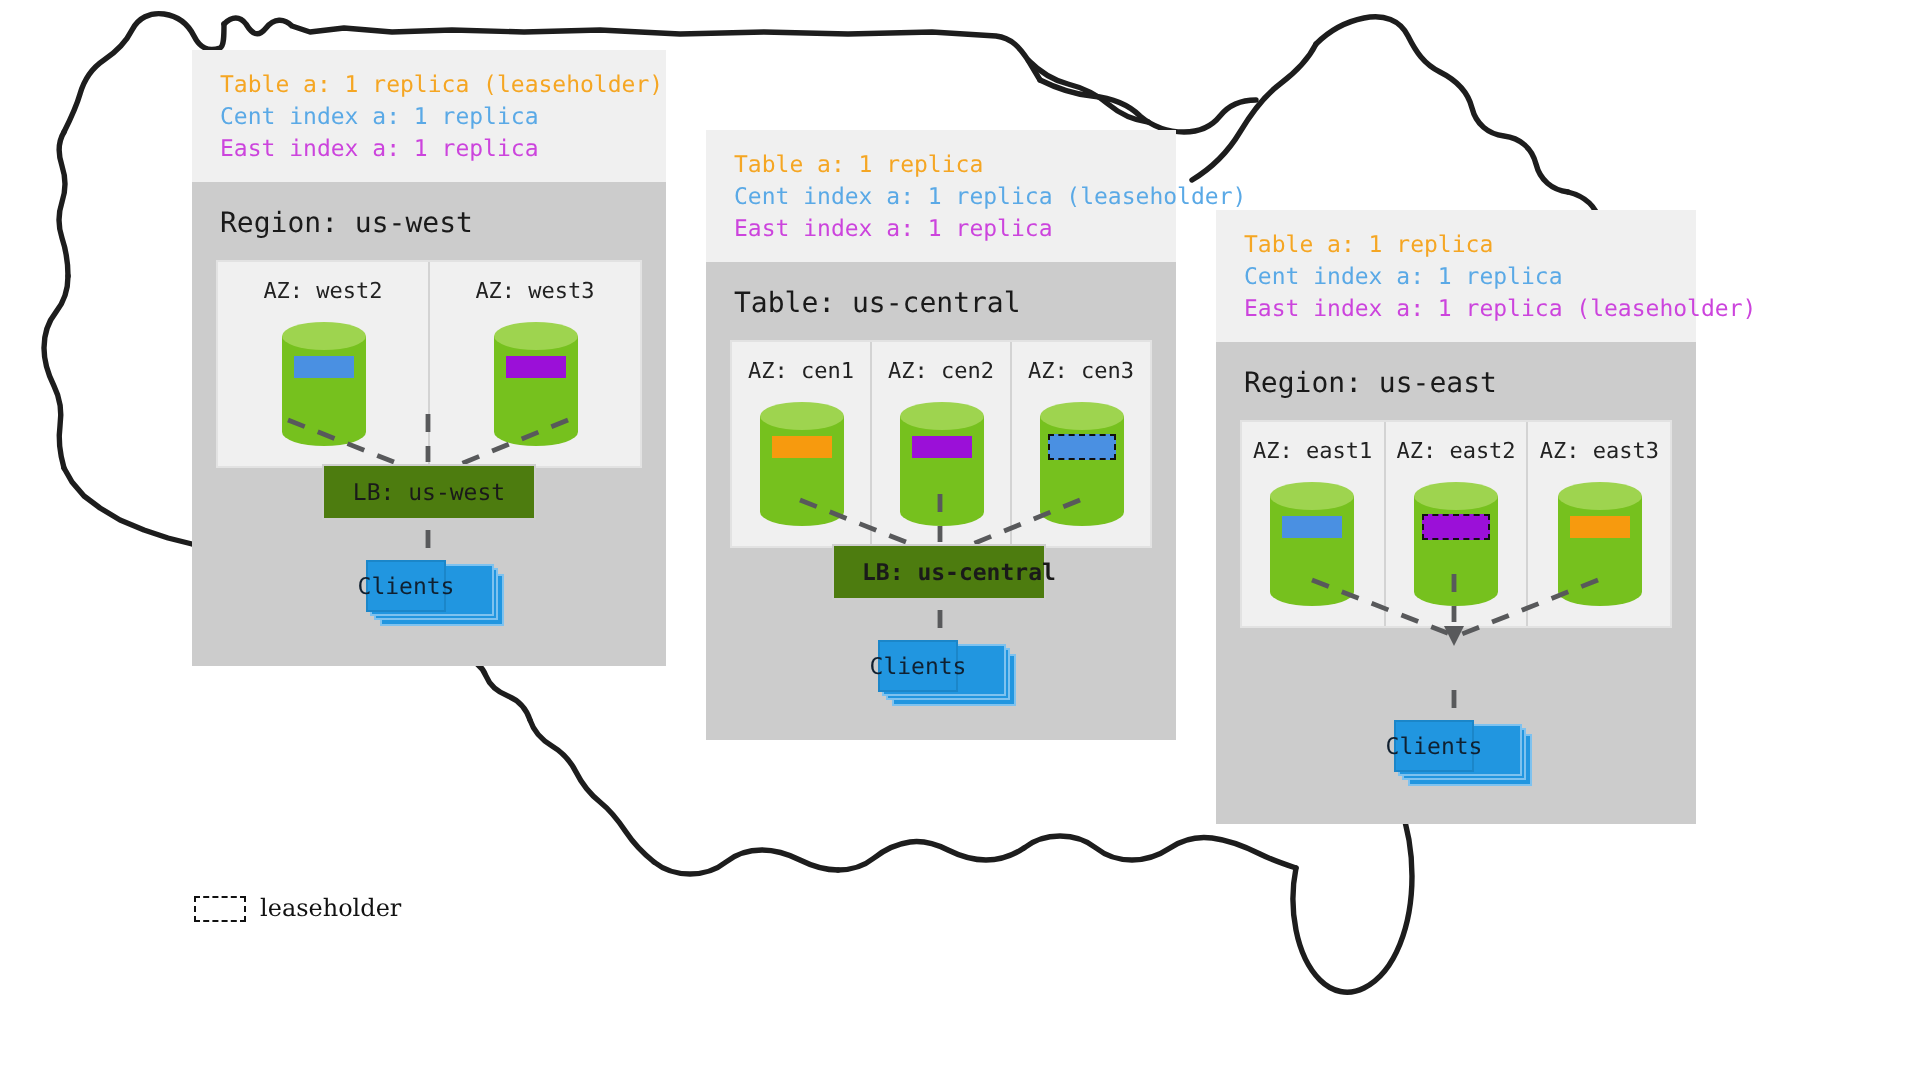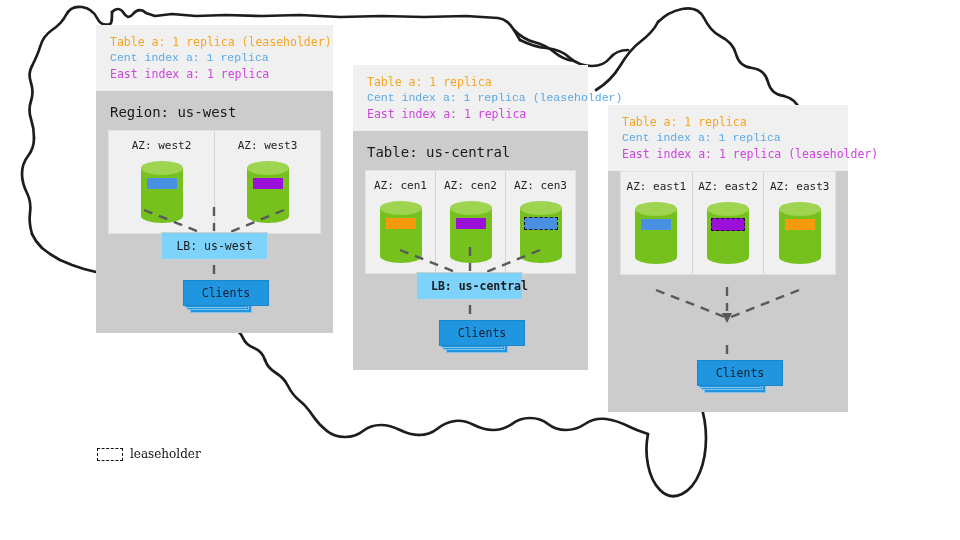--- a/index.html
+++ b/index.html
@@ -22,21 +22,21 @@
   }
   .panel-head{
     background:#f0f0f0;
     padding:9px 12px 9px 14px;
     line-height:16px;
     font-size:11.5px;
     letter-spacing:0px;
   }
   .rep-line{white-space:pre;}
   .rep-table{color:#f5a623;}
-  .rep-cent{color:#5aa9e6;font-family:Liberation Mono, monospace;}
+  .rep-cent{color:#5aa9e6;}
   .rep-east{color:#cc44dd;}
 
   .region-title{
     font-size:14px;color:#1a1a1a;
     padding:13px 0 10px 14px;
     white-space:pre;
   }
 
   .az-row{
     display:flex;
@@ -83,40 +83,40 @@
     border:1.6px dashed #111111;
     left:4px;width:34px;height:13px;top:16px;
   }
 
   
   .conn{position:absolute;z-index:6;pointer-events:none;}
 
   
   .lb-box{
     position:absolute;z-index:8;
-    background:#7dd3fc;border:1px solid #cfcfcf;
+    background:#4d7c0f;border:1px solid #cfcfcf;
     font-size:11.5px;color:#1a1a1a;
     padding:6px 14px;white-space:pre;
     text-align:center;box-sizing:border-box;
   }
 
   
   .clients{
     position:absolute;z-index:8;width:62px;height:26px;
   }
   .clients .sh{
     position:absolute;background:#2196e0;
     border:1px solid #7ec2ef;box-sizing:border-box;
     width:62px;height:26px;
   }
   .clients .sh3{left:7px;top:7px;}
   .clients .sh2{left:4px;top:4px;}
   .clients .sh1{left:2px;top:2px;}
   .clients .main{
-    position:absolute;left:0;top:0;width:86px;height:26px;
+    position:absolute;left:0;top:0;width:40px;height:26px;
     background:#2196e0;border:1px solid #1b86c9;box-sizing:border-box;
     display:flex;align-items:center;justify-content:center;
     font-size:11.5px;color:#102030;white-space:pre;
   }
 
   
   #legend{
     position:absolute;left:97px;top:447px;z-index:9;
     display:flex;align-items:center;
   }
@@ -359,20 +359,21 @@
     <div class="sh sh1"></div>
     <div class="main">Clients</div>
   </div>
 
   <div class="region-panel" style="left:608px;top:105px;width:240px;height:307px;">
     <div class="panel-head">
       <div class="rep-line rep-table">Table a: 1 replica</div>
       <div class="rep-line rep-cent">Cent index a: 1 replica</div>
       <div class="rep-line rep-east">East index a: 1 replica (leaseholder)</div>
     </div>
+    <div class="region-title">Region: us-east</div>
     <div class="az-row">
       <div class="az-cell">
         <div class="az-label">AZ: east1</div>
         <div class="cyl">
           <div class="bottom"></div>
           <div class="body"></div>
           <div class="top"></div>
           <div class="chip" style="background:#4a90e2;"></div>
         </div>
       </div>

